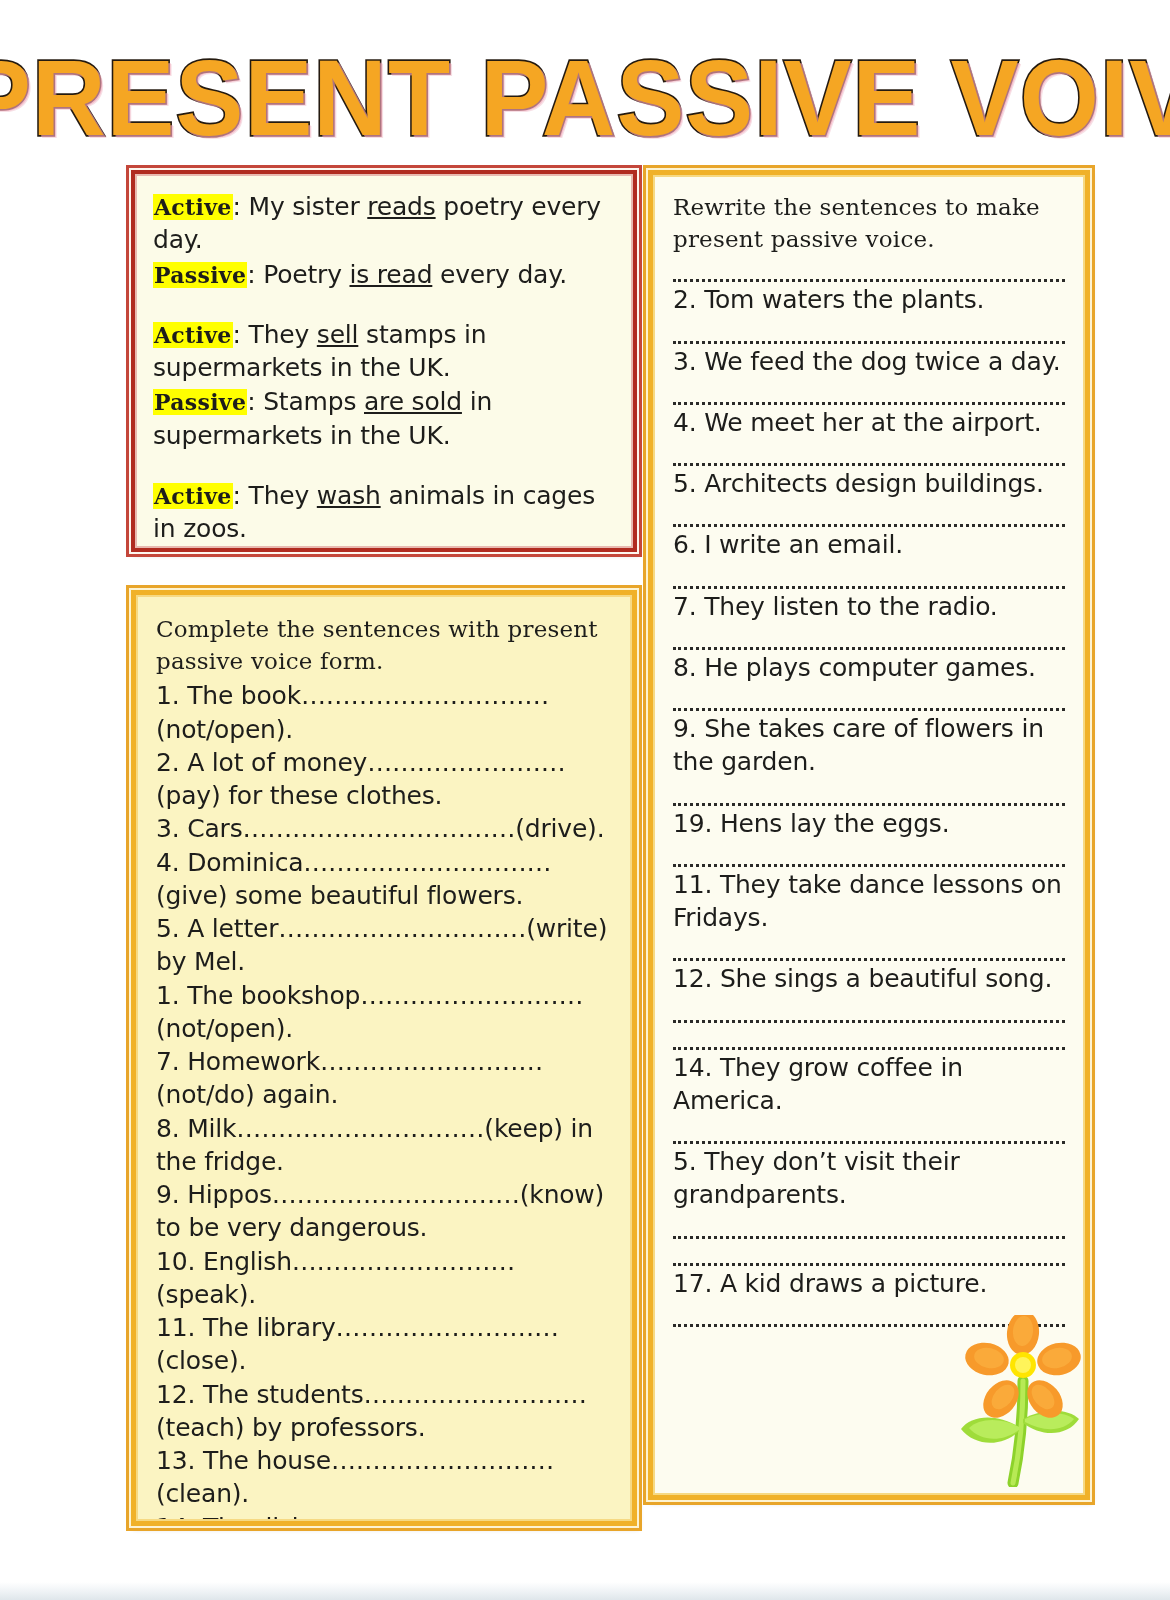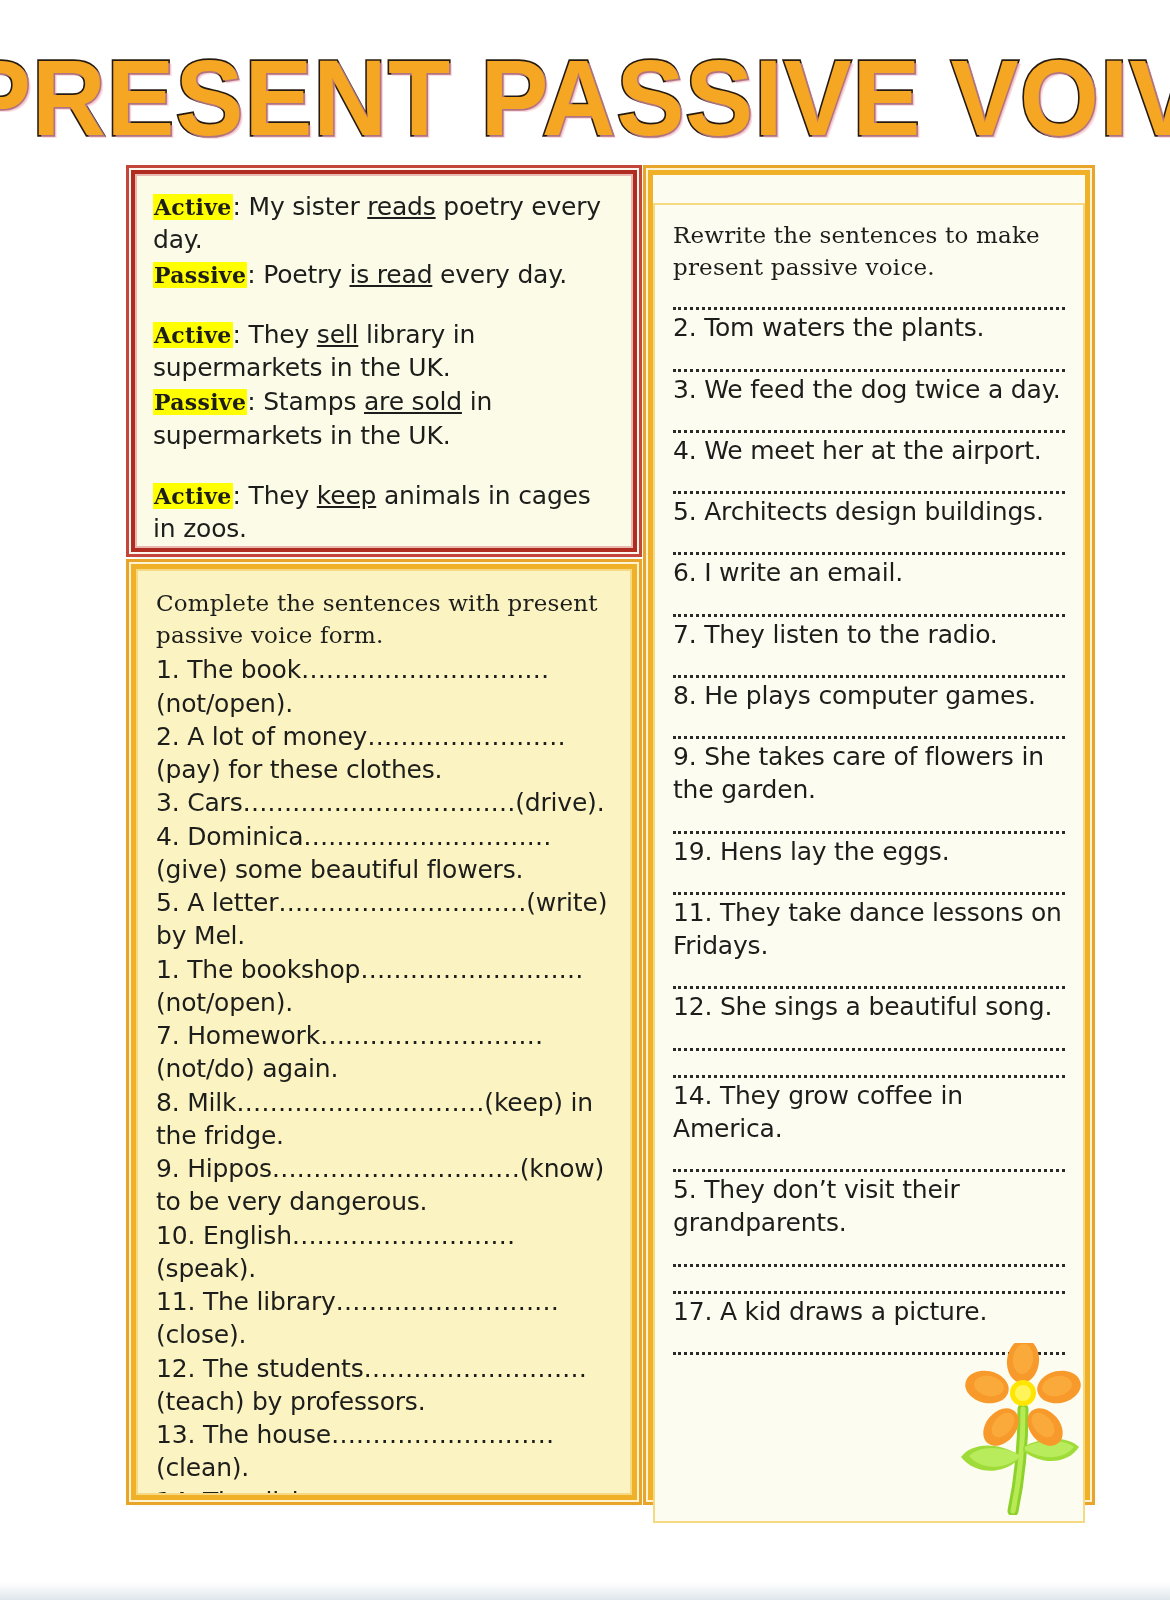--- a/index.html
+++ b/index.html
@@ -68,21 +68,21 @@
   }
   #box-examples .box-inner {
     border: 2px solid #e8b9b0;
     padding: 14px 16px 8px 16px;
     background: #fcfbe8;
   }
 
   
   #box-complete {
     left: 131px;
-    top: 564px;
+    top: 590px;
     width: 506px;
     height: 936px;
     background: #fbf4c2;
     border: 5px solid #f0b129;
     box-shadow:
       0 0 0 2px #fdf3d2,
       0 0 0 5px #e8a52a,
       2px 3px 5px rgba(0,0,0,0.20);
   }
   #box-complete .box-inner {
@@ -102,21 +102,20 @@
     box-shadow:
       0 0 0 2px #fdf3d2,
       0 0 0 5px #e8a52a,
       2px 3px 5px rgba(0,0,0,0.20);
   }
   #box-rewrite .box-inner {
     border: 2px solid #f6d983;
     padding: 14px 14px 8px 18px;
     background: #fdfcf0;
     position: relative;
-    margin-top: 28px;
   }
 
   
   .hand {
     font-family: "DejaVu Sans", sans-serif;
     font-size: 25px;
     line-height: 1.33;
     color: #1d1d1b;
     letter-spacing: -0.2px;
   }
@@ -194,24 +193,24 @@
 <div class="title-wrap">
   <span class="title">PRESENT PASSIVE VOIVE</span>
 </div>
 
 <div class="box" id="box-examples">
   <div class="box-inner">
     <div id="examples-groups">
         <div class="hand ex-line"><span class="label-hl">Active</span><span>:</span><span> My sister </span><span class="u">reads</span><span> poetry every day.</span></div>
         <div class="hand ex-line"><span class="label-hl">Passive</span><span>:</span><span> Poetry </span><span class="u">is read</span><span> every day.</span></div>
         <div class="ex-gap"></div>
-        <div class="hand ex-line"><span class="label-hl">Active</span><span>:</span><span> They </span><span class="u">sell</span><span> library in supermarkets in the UK.</span></div>
+        <div class="hand ex-line"><span class="label-hl">Active</span><span>:</span><span> They </span><span class="u">sell</span><span> stamps in supermarkets in the UK.</span></div>
         <div class="hand ex-line"><span class="label-hl">Passive</span><span>:</span><span> Stamps </span><span class="u">are sold</span><span> in supermarkets in the UK.</span></div>
         <div class="ex-gap"></div>
-        <div class="hand ex-line"><span class="label-hl">Active</span><span>:</span><span> They </span><span class="u">keep</span><span> animals in cages in zoos.</span></div>
+        <div class="hand ex-line"><span class="label-hl">Active</span><span>:</span><span> They </span><span class="u">wash</span><span> animals in cages in zoos.</span></div>
         <div class="hand ex-line"></div>
       </div>
   </div>
 </div>
 
 <div class="box" id="box-complete">
   <div class="box-inner">
     <div class="fancy instr">Complete the sentences with present passive voice form.</div>
     <ul class="q-list hand" id="complete-list">
         <li class="q-item">1. The book…………………………(not/open).</li>

